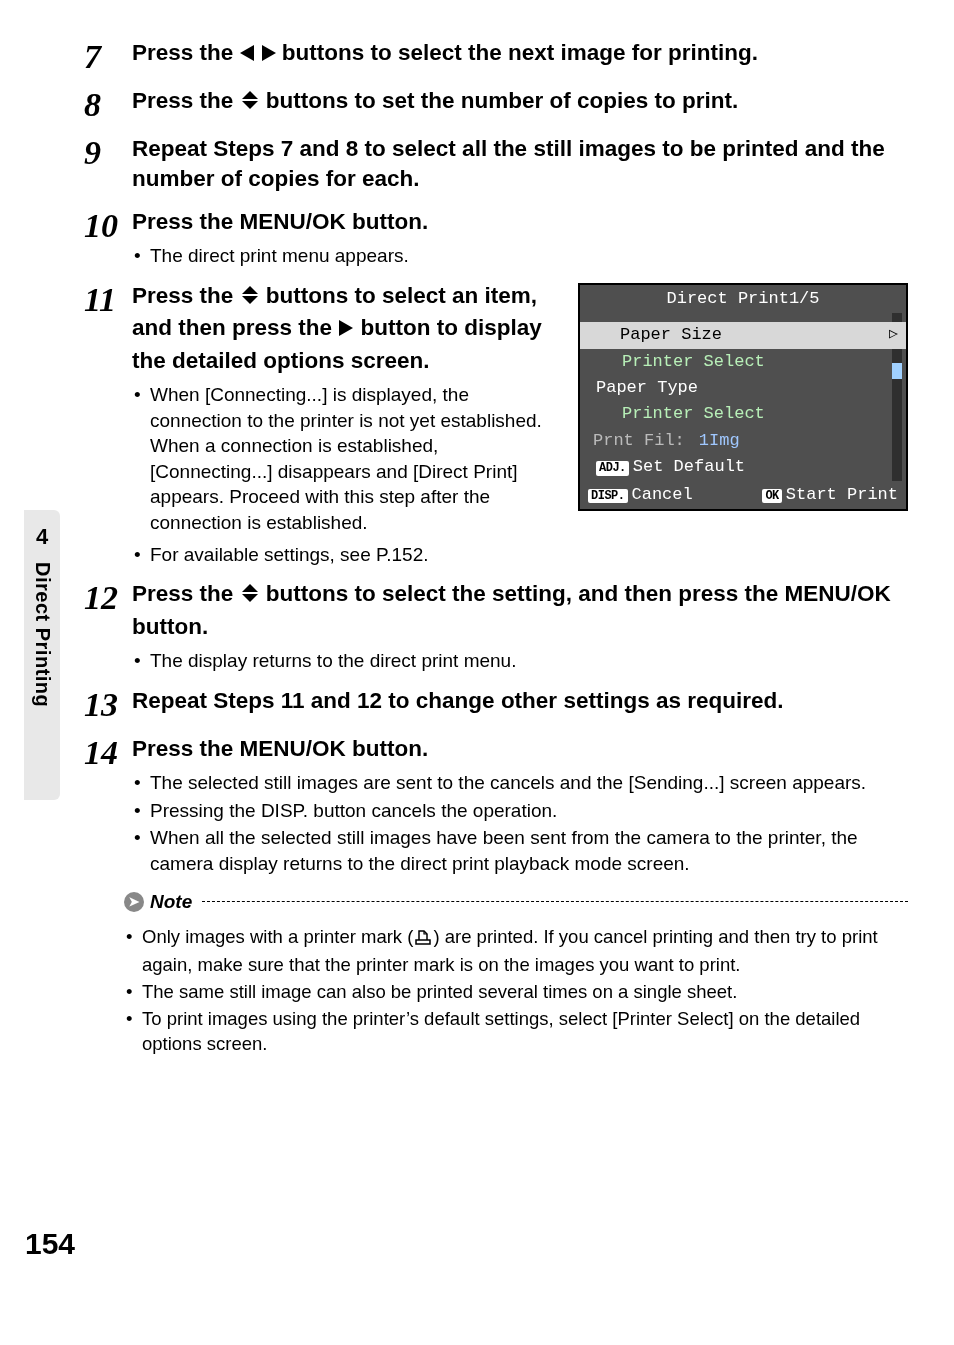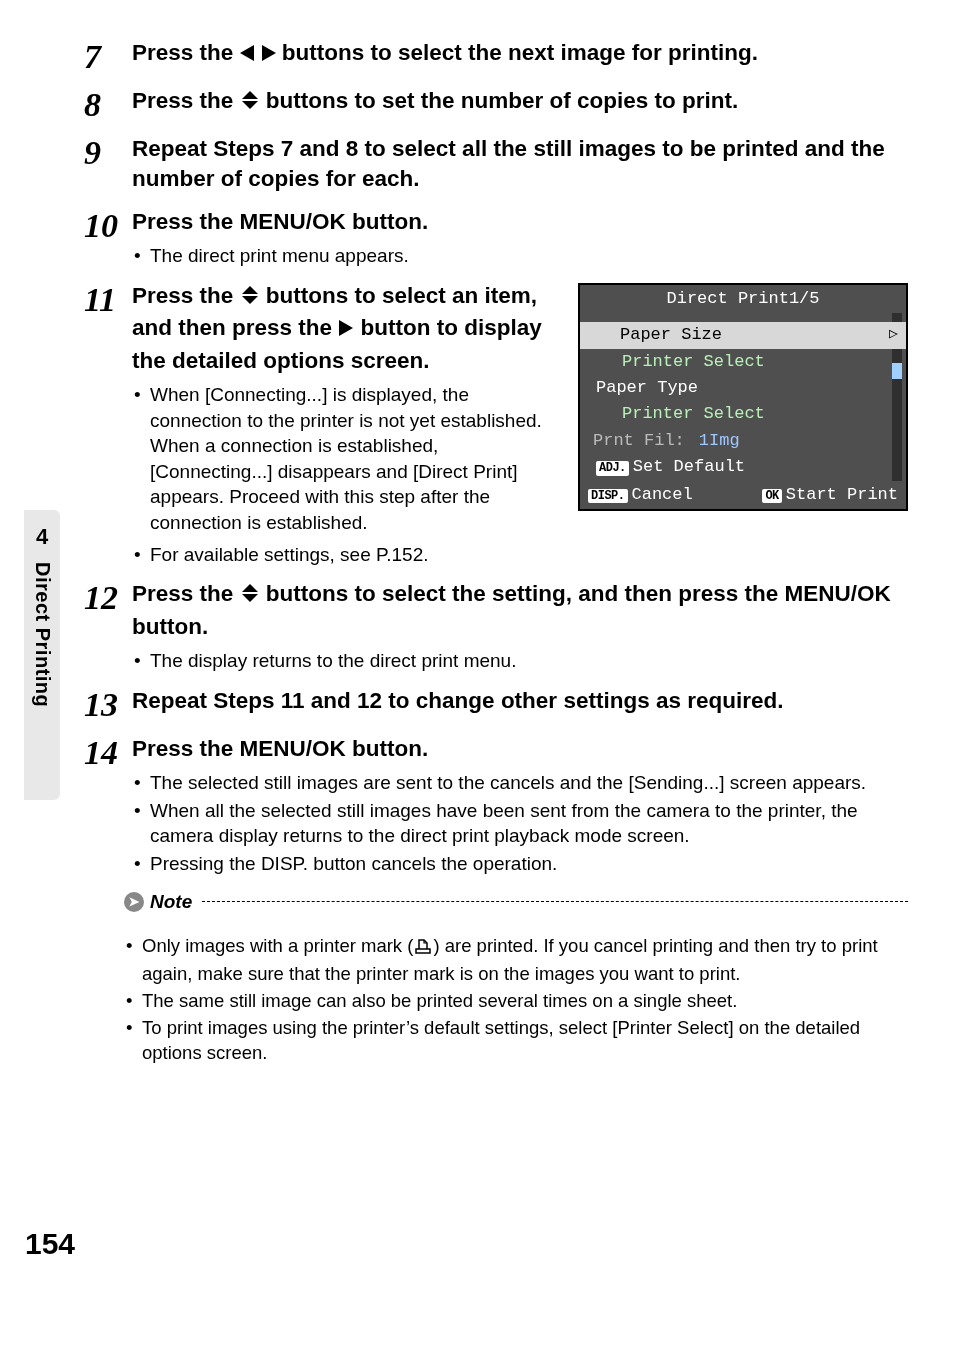--- a/index.html
+++ b/index.html
@@ -70,21 +70,21 @@
     .scrollbar { position:absolute; right:4px; top:28px; bottom:28px; width:10px; background:#2f2f2f; }
     .scrollbar .thumb { position:absolute; top:30%; height:16px; left:0; right:0; background:#a0d0ff; }
     .tri { font-size: 15px; }
 
     .note-block { margin-top: 14px; margin-left: 40px; }
     .note-head { display:flex; align-items:center; gap:6px; font-style: italic; font-weight: bold; font-size:19px; }
     .note-head .dash { flex:1; border-top:1.5px dashed #000; height:0; margin-left:4px; }
     .note-arrow {
       display:inline-flex; width:20px; height:20px; border-radius:50%; background:#888; color:#fff; align-items:center; justify-content:center; font-size:13px; font-style: normal;
     }
-    .note-ul { list-style:none; margin-top:21px; }
+    .note-ul { list-style:none; margin-top:12px; }
     .note-ul > li { position:relative; padding-left:18px; font-size:18.5px; line-height:1.35; margin-top:2px; }
     .note-ul > li::before { content:"•"; position:absolute; left:2px; top:0; }
     .print-icon { display:inline-block; vertical-align:-3px; }
   </style>
 </head>
 <body>
 
 <div class="page">
   <div class="side-tab">
     <div class="num">4</div>
@@ -208,22 +208,22 @@
         <div class="step-main">Repeat Steps 11 and 12 to change other settings as required.</div>
       </div>
     </div>
 
     <div class="step">
       <div class="stepnum">14</div>
       <div class="stepbody">
         <div class="step-main">Press the MENU/OK button.</div>
         <ul class="sub-ul">
           <li>The selected still images are sent to the cancels and the [Sending...] screen appears.</li>
+          <li>Pressing the DISP. button cancels the operation.</li>
           <li>When all the selected still images have been sent from the camera to the printer, the camera display returns to the direct print playback mode screen.</li>
-          <li>Pressing the DISP. button cancels the operation.</li>
         </ul>
       </div>
     </div>
 
     <div class="note-block">
       <div class="note-head">
         <span class="note-arrow">➤</span>
         <span>Note</span>
         <span class="dash"></span>
       </div>

